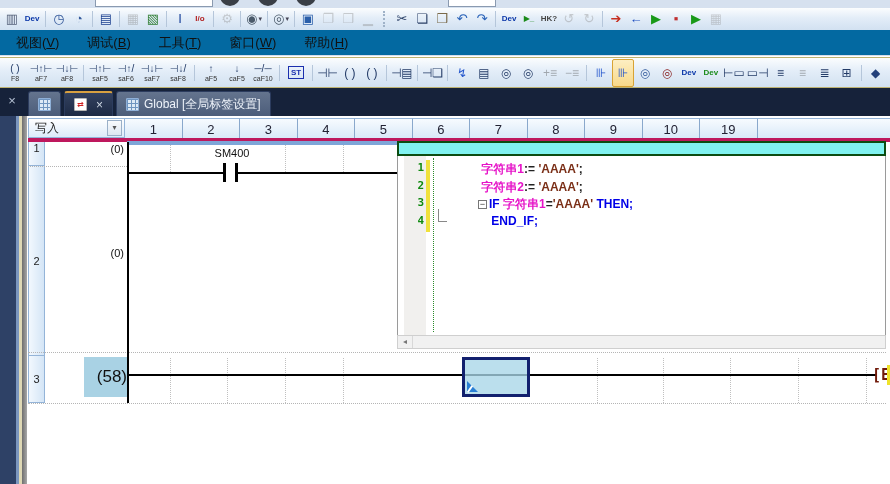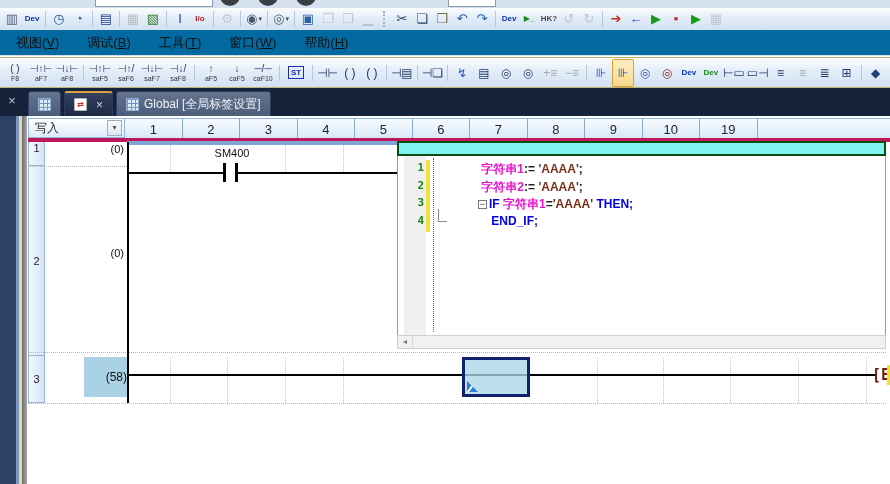--- a/index.html
+++ b/index.html
@@ -77,21 +77,21 @@
            border-top:1px solid #94b4d8; text-align:center; font-size:13px; color:#223; line-height:22px; }
   .hcell.fill { flex:1; border-right:none; }
 
   
   .gut { position:absolute; left:28px; width:17px; background:linear-gradient(90deg,#f2f8fe,#d4e5f6);
          border:1px solid #94b4d8; border-top:none; font-size:11px; color:#222; text-align:center;
          display:flex; align-items:center; justify-content:center; }
   .gut.top { align-items:flex-start; }
   .step { position:absolute; left:84px; width:40px; font-size:11px; color:#111; text-align:right; }
   .step58 { position:absolute; left:84px; top:241px; width:43px; height:40px; background:#a9d2e4;
-            font-size:12px; color:#111; display:flex; align-items:center; justify-content:flex-end; }
+            font-size:17px; color:#111; display:flex; align-items:center; justify-content:flex-end; }
 
   
   .band { position:absolute; left:127px; top:25px; width:759px; height:4px; background:#7ea6d8; }
   .rail { position:absolute; left:127px; top:26px; width:2px; height:261px; background:#000; }
   .wire { position:absolute; height:2px; background:#000; }
   .cbar { position:absolute; width:3px; height:19px; background:#000; }
   .clabel { position:absolute; left:190px; top:31px; width:84px; text-align:center; font-size:11px; color:#111; }
   .dh { position:absolute; border-top:1px dotted #b5b5b5; height:0; }
   .dv { position:absolute; border-left:1px dotted #c0c0c0; width:0; }
 

